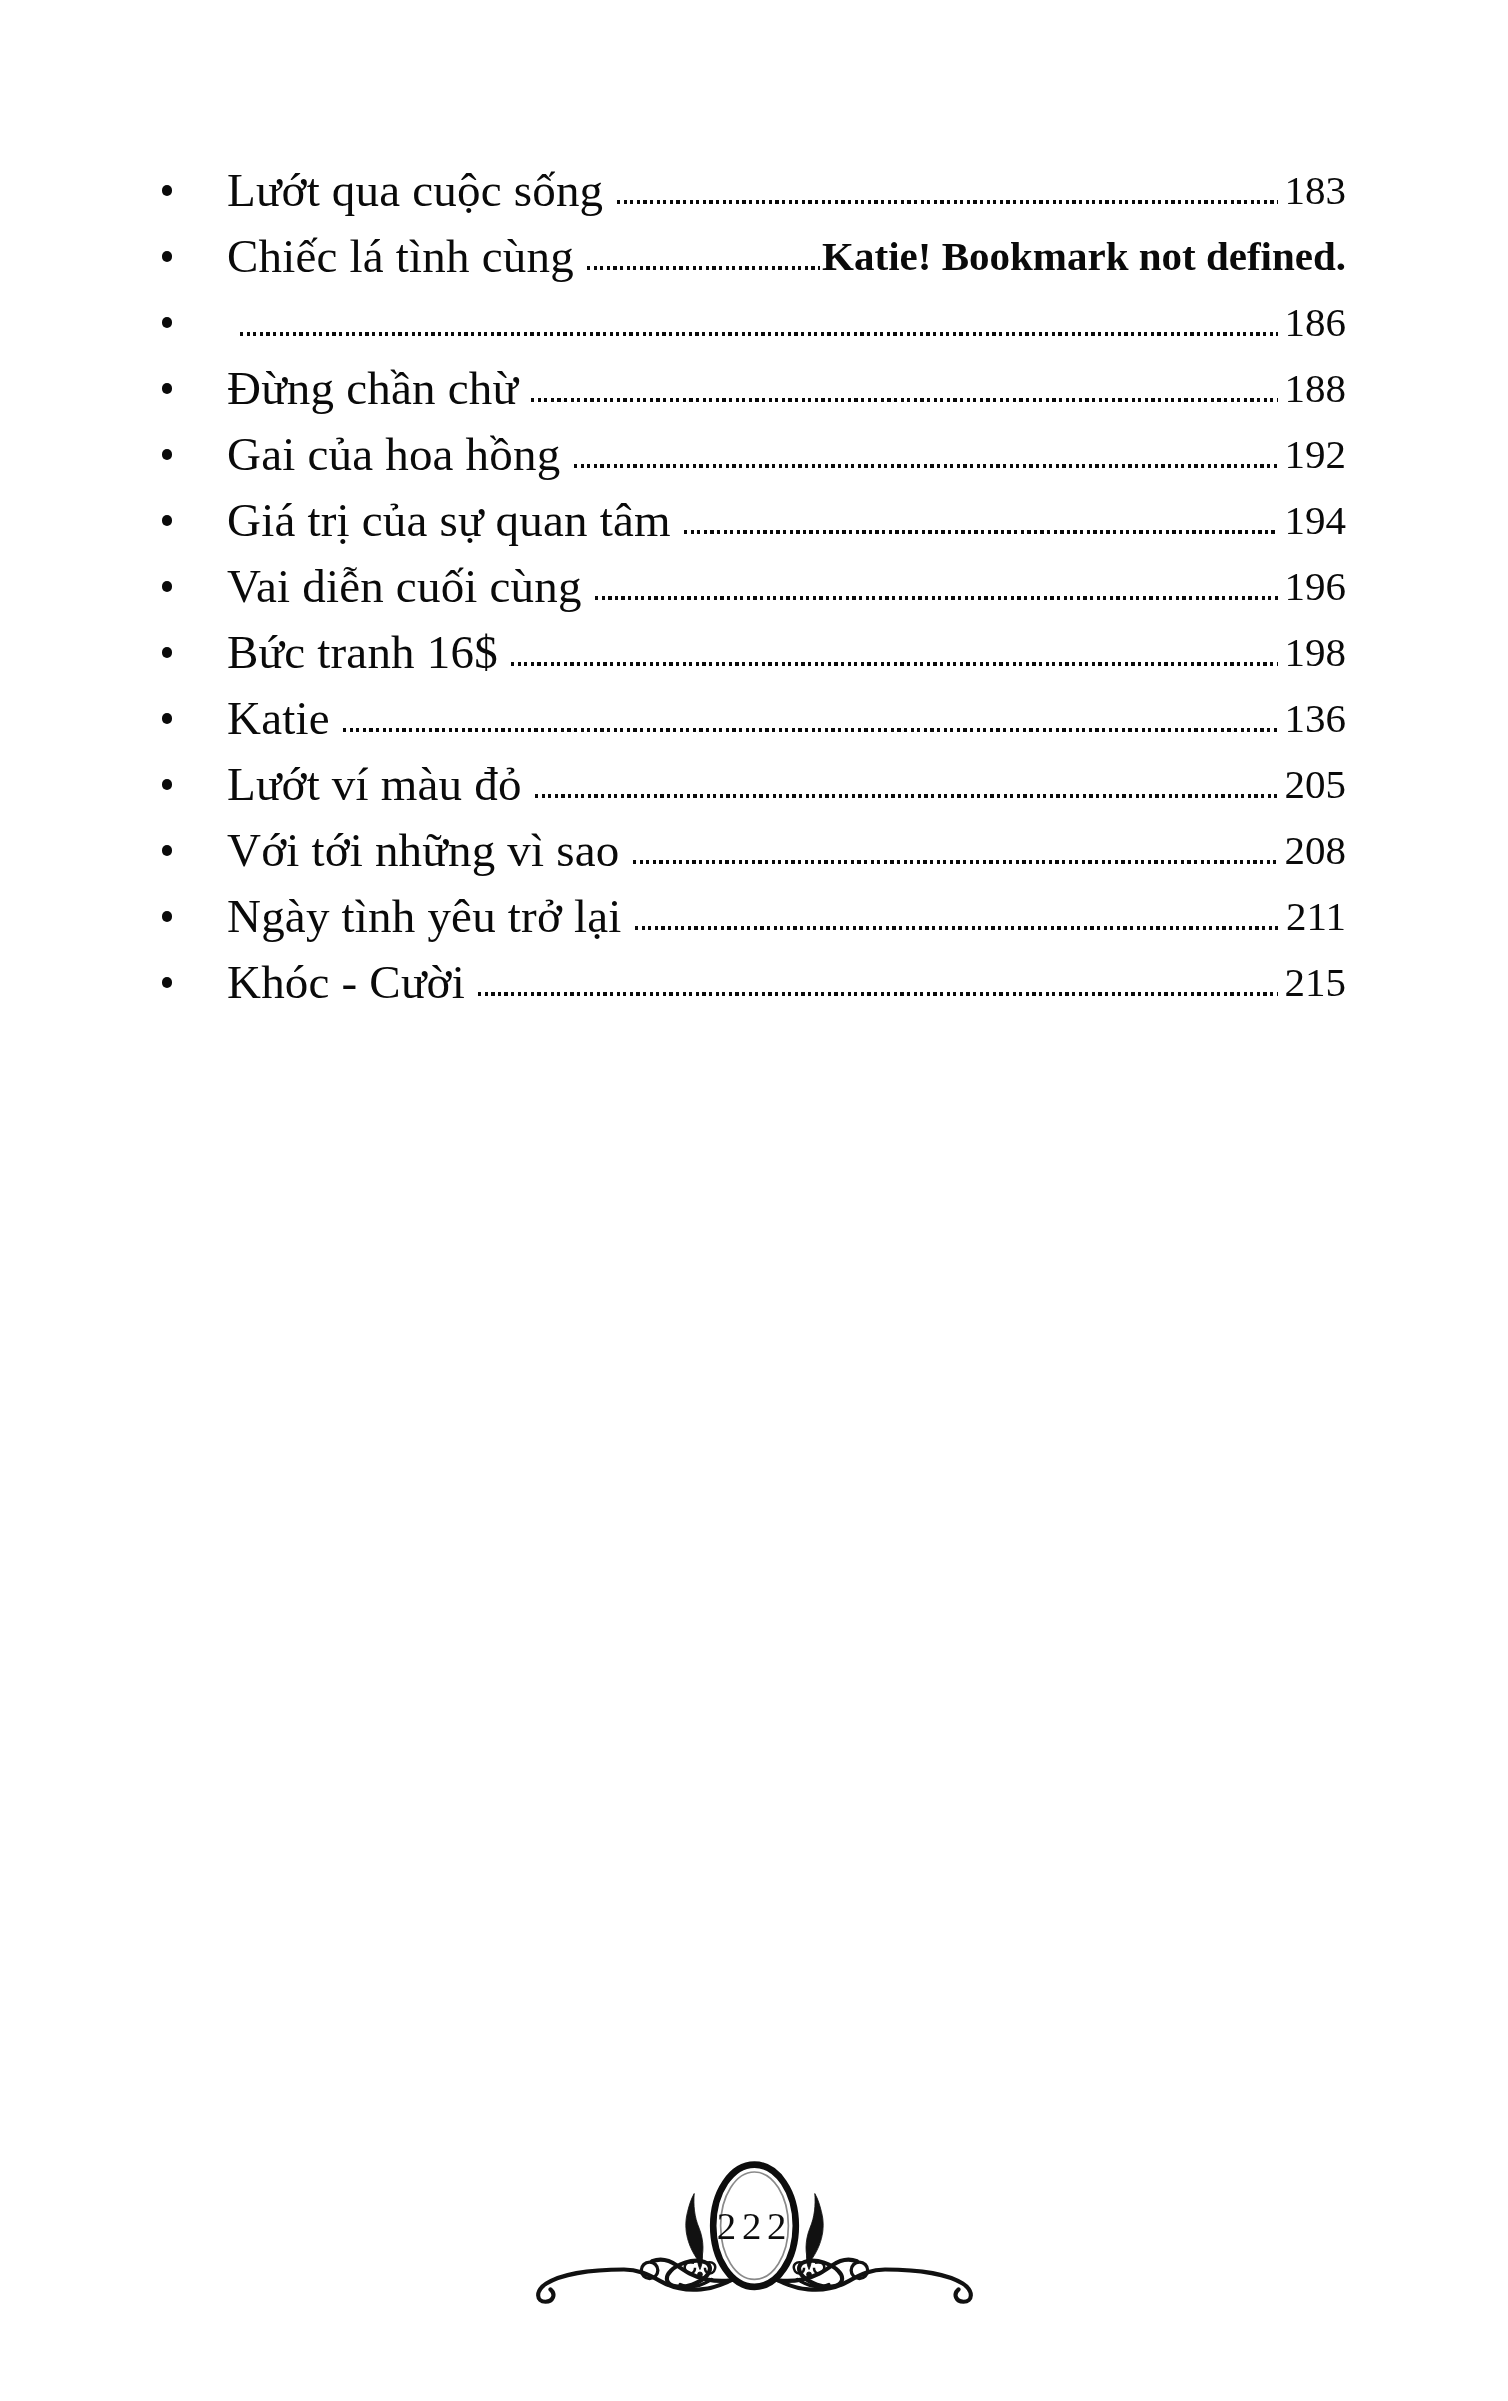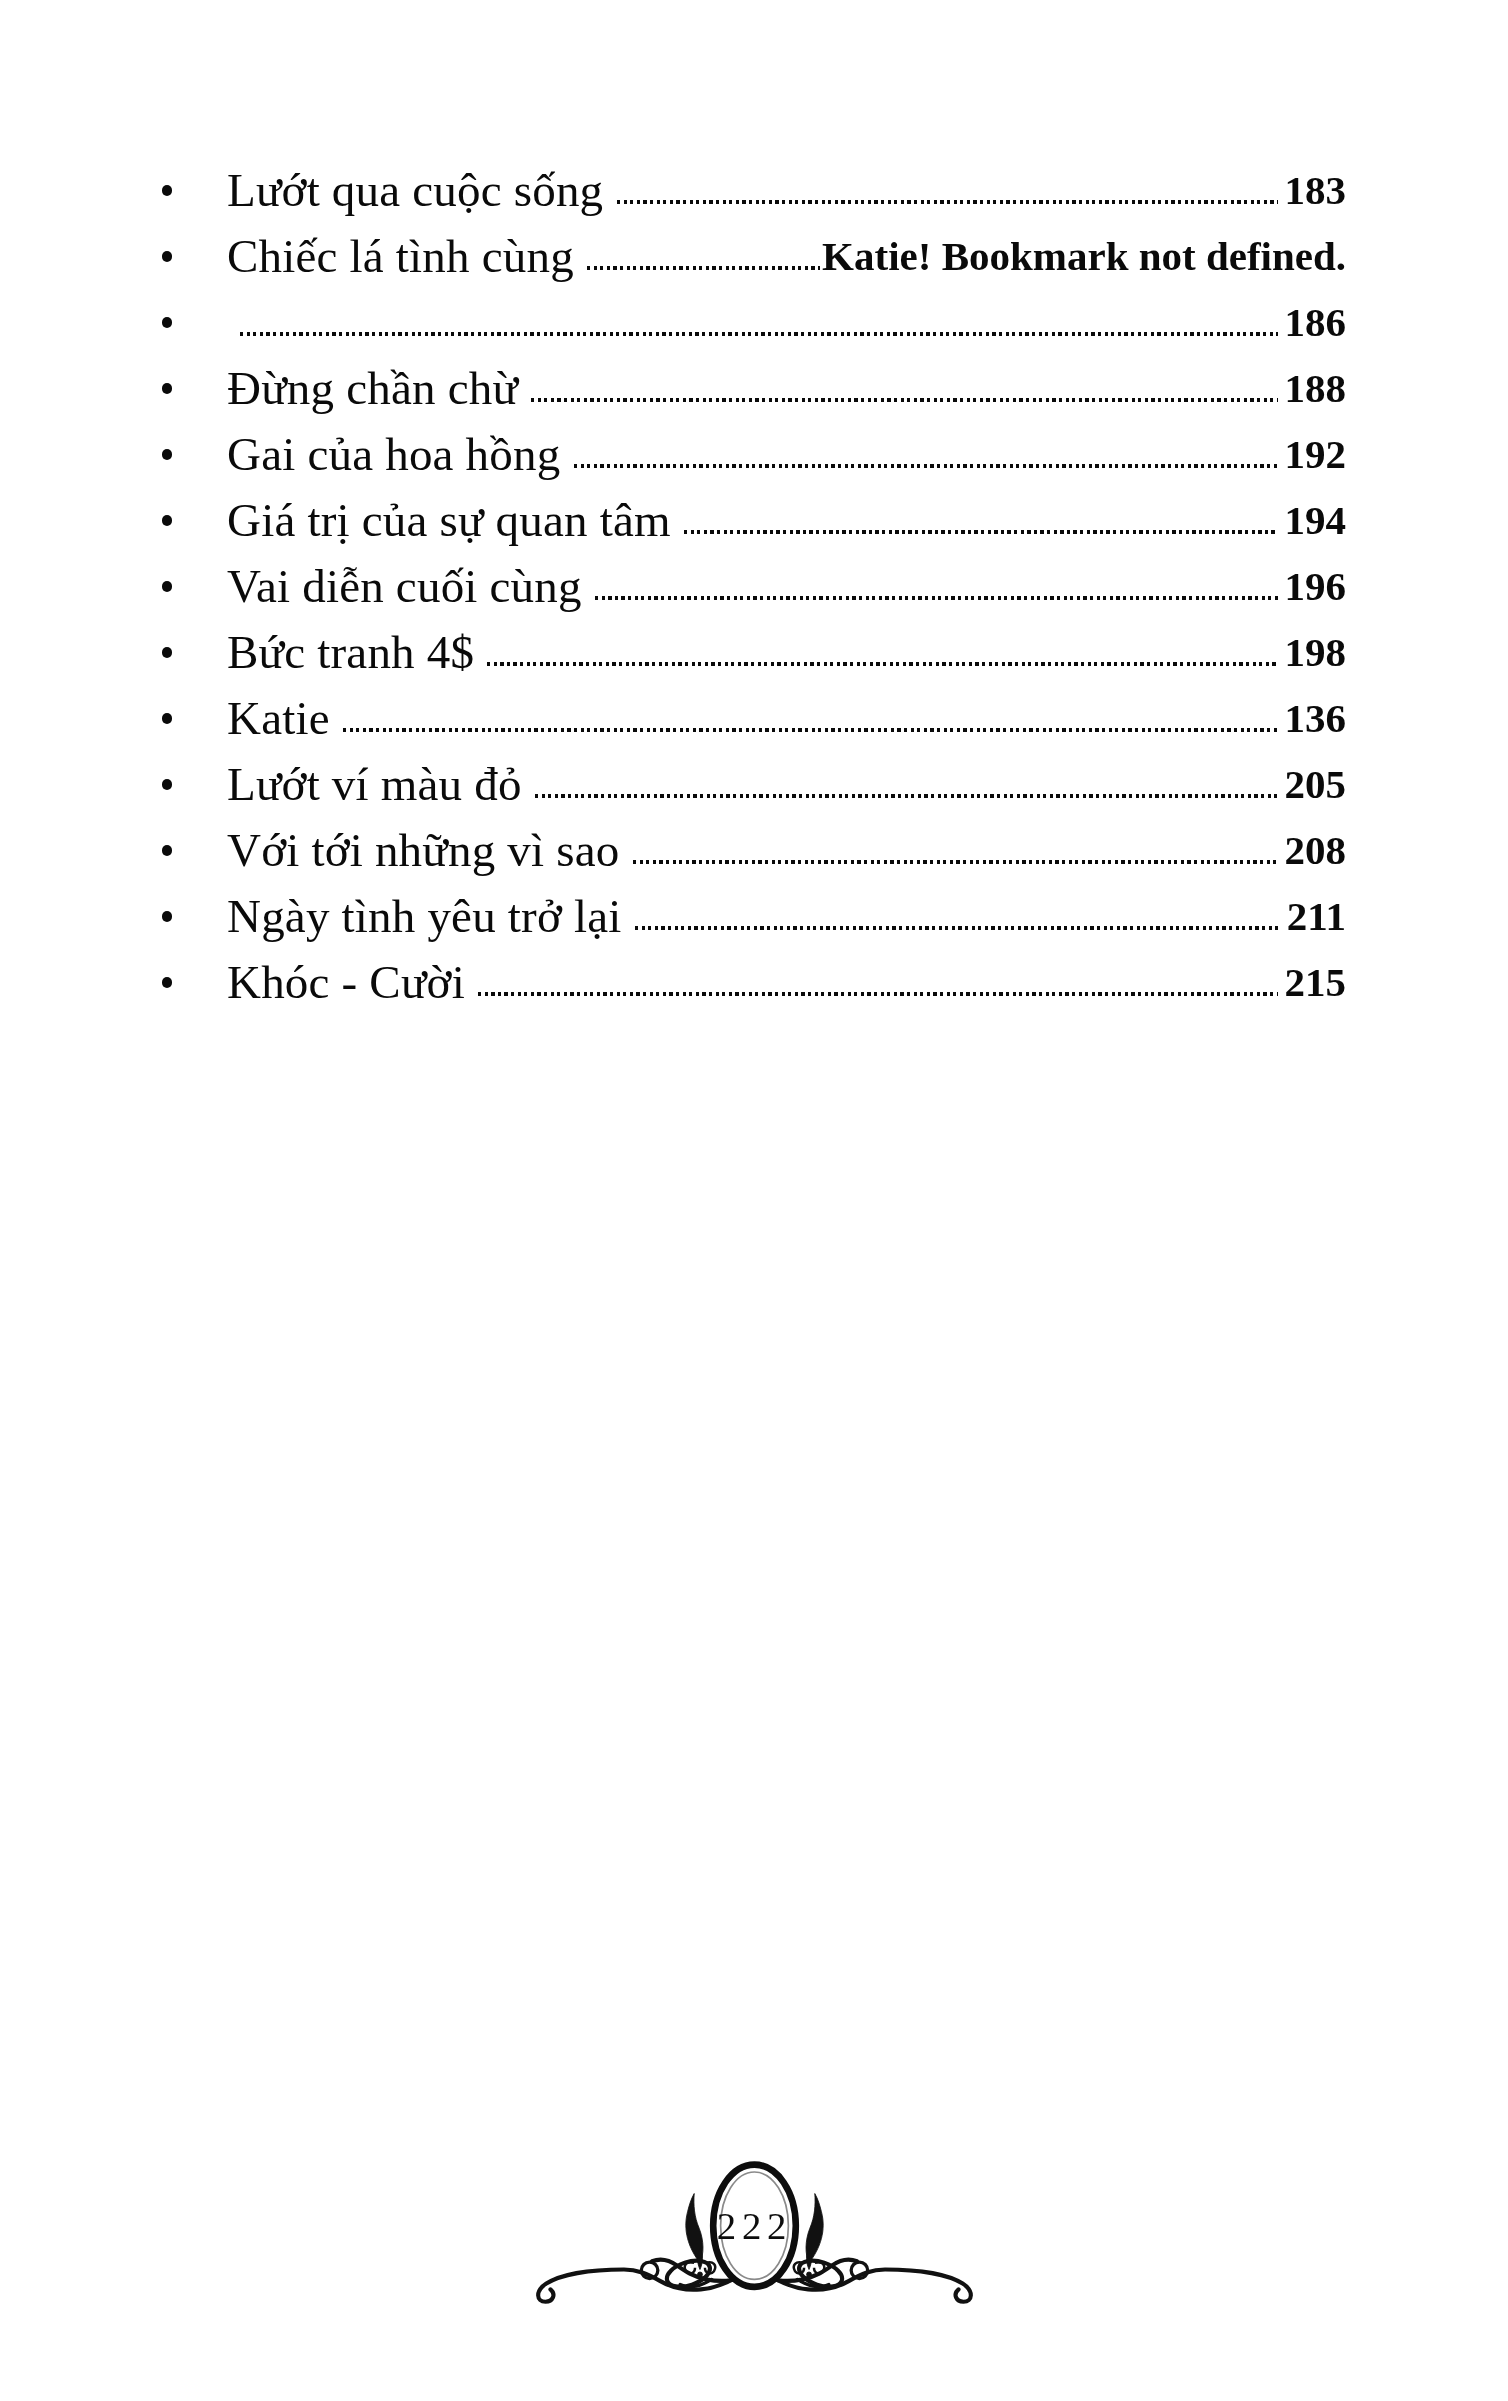--- a/index.html
+++ b/index.html
@@ -47,21 +47,20 @@
   }
   .leader::after{
     content:"";
     position:absolute;
     left:0;right:0;bottom:19px;height:4.1px;
     background-image:repeating-linear-gradient(to right,#0a0a0a 0 3.3px,transparent 3.3px 6.6px);
   }
   .toc-target{
     font-size:41px;
     white-space:nowrap;
-    font-weight:bold;
   }
   .toc-row.error-target .toc-target{
     font-weight:700;
   }
   .toc-row.error-target .leader{
     margin-right:1.7px;
   }
   .ornament{
     position:absolute;
     top:2139px;
@@ -117,21 +116,21 @@
     <span class="toc-target">194</span>
   </div>
     <div class="toc-row">
     <span class="bullet-cell"></span>
     <span class="toc-title">Vai diễn cuối cùng</span>
     <span class="leader"></span>
     <span class="toc-target">196</span>
   </div>
     <div class="toc-row">
     <span class="bullet-cell"></span>
-    <span class="toc-title">Bức tranh 4$</span>
+    <span class="toc-title">Bức tranh 16$</span>
     <span class="leader"></span>
     <span class="toc-target">198</span>
   </div>
     <div class="toc-row">
     <span class="bullet-cell"></span>
     <span class="toc-title">Katie</span>
     <span class="leader"></span>
     <span class="toc-target">136</span>
   </div>
     <div class="toc-row">

